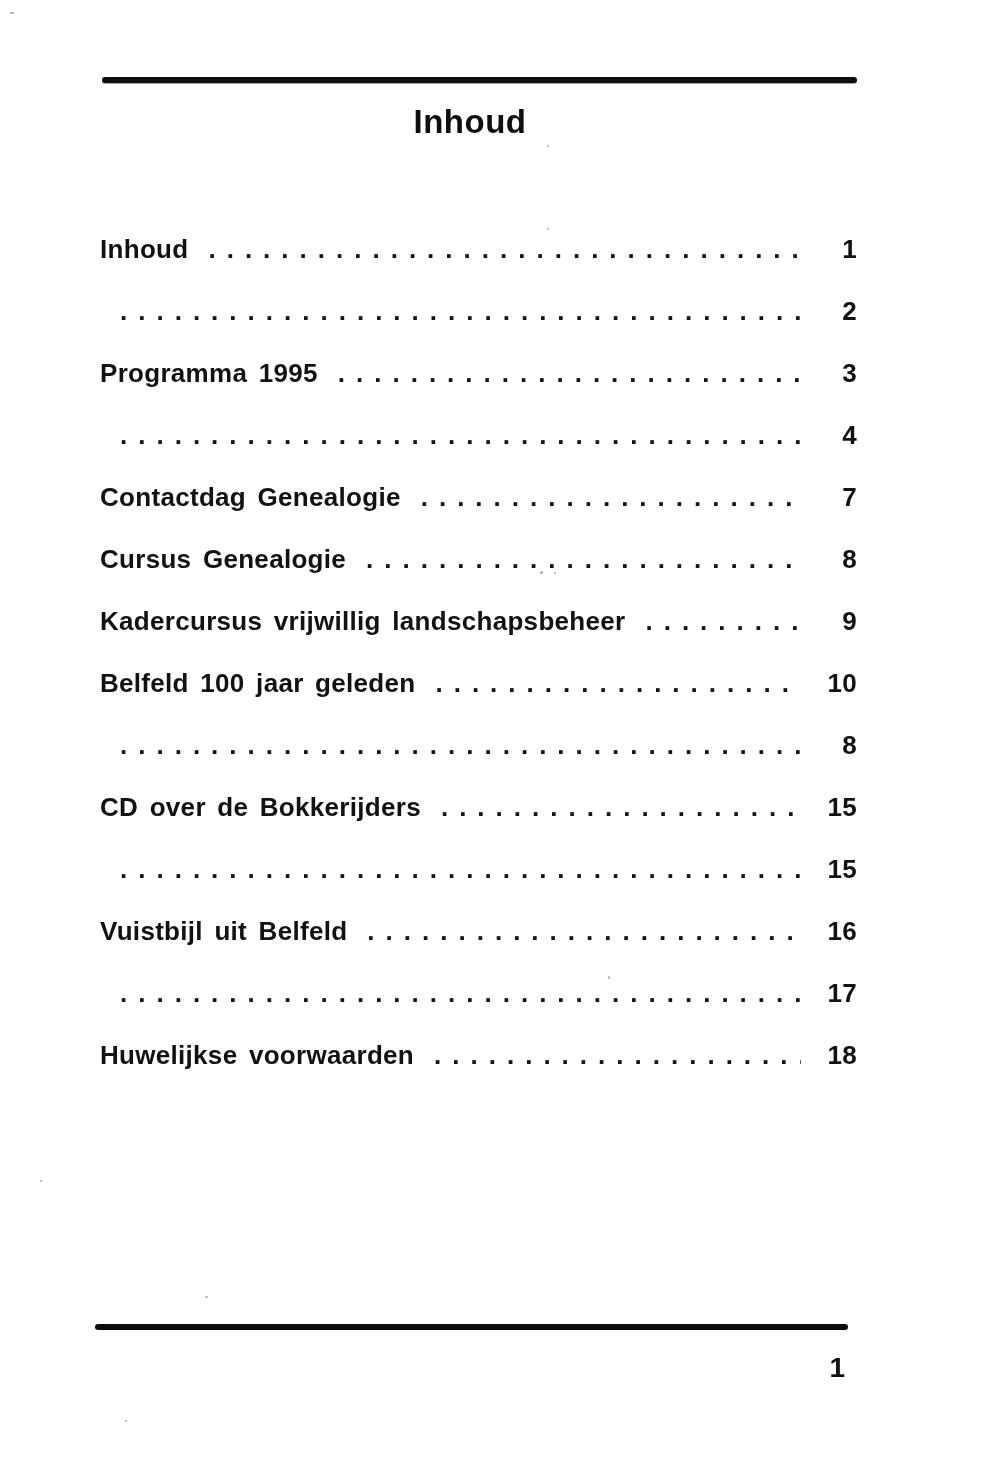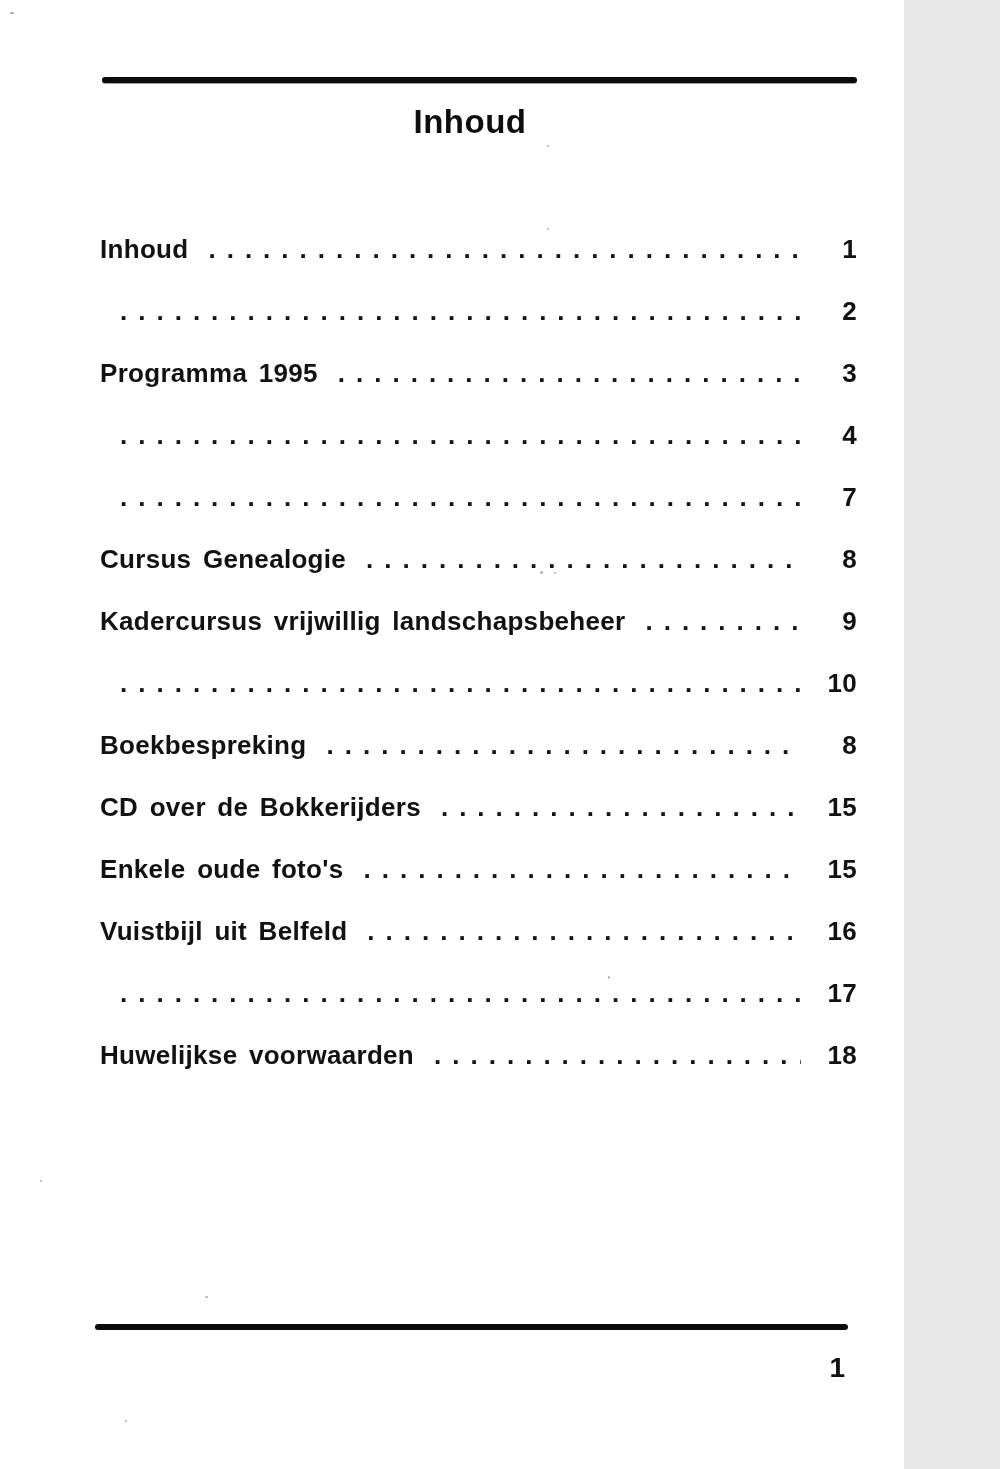--- a/index.html
+++ b/index.html
@@ -2,21 +2,21 @@
 <html><head>
 <meta charset="utf-8">
 <style>
   html, body {
     margin: 0;
     padding: 0;
     background: #e8e8e8;
   }
   .page {
     position: relative;
-    width: 904px;
+    width: 1000px;
     height: 1469px;
     background: #ffffff;
     overflow: hidden;
     font-family: "Liberation Sans", sans-serif;
     color: #111111;
   }
   .rule {
     position: absolute;
     background: #0c0c0c;
     border-radius: 3px;
@@ -123,49 +123,49 @@
       <div class="toc-row">
         <span class="toc-label">Programma 1995</span>
         <span class="toc-leader">............................................................</span>
         <span class="toc-page">3</span>
       </div>
       <div class="toc-row">
         <span class="toc-leader">............................................................</span>
         <span class="toc-page">4</span>
       </div>
       <div class="toc-row">
+        <span class="toc-label">Contactdag Genealogie</span>
         <span class="toc-leader">............................................................</span>
         <span class="toc-page">7</span>
       </div>
       <div class="toc-row">
         <span class="toc-label">Cursus Genealogie</span>
         <span class="toc-leader">............................................................</span>
         <span class="toc-page">8</span>
       </div>
       <div class="toc-row">
         <span class="toc-label">Kadercursus vrijwillig landschapsbeheer</span>
         <span class="toc-leader">............................................................</span>
         <span class="toc-page">9</span>
       </div>
       <div class="toc-row">
+        <span class="toc-label">Belfeld 100 jaar geleden</span>
         <span class="toc-leader">............................................................</span>
         <span class="toc-page">10</span>
       </div>
       <div class="toc-row">
-        <span class="toc-label">Boekbespreking</span>
         <span class="toc-leader">............................................................</span>
         <span class="toc-page">8</span>
       </div>
       <div class="toc-row">
         <span class="toc-label">CD over de Bokkerijders</span>
         <span class="toc-leader">............................................................</span>
         <span class="toc-page">15</span>
       </div>
       <div class="toc-row">
-        <span class="toc-label">Enkele oude foto's</span>
         <span class="toc-leader">............................................................</span>
         <span class="toc-page">15</span>
       </div>
       <div class="toc-row">
         <span class="toc-label">Vuistbijl uit Belfeld</span>
         <span class="toc-leader">............................................................</span>
         <span class="toc-page">16</span>
       </div>
       <div class="toc-row">
         <span class="toc-leader">............................................................</span>

